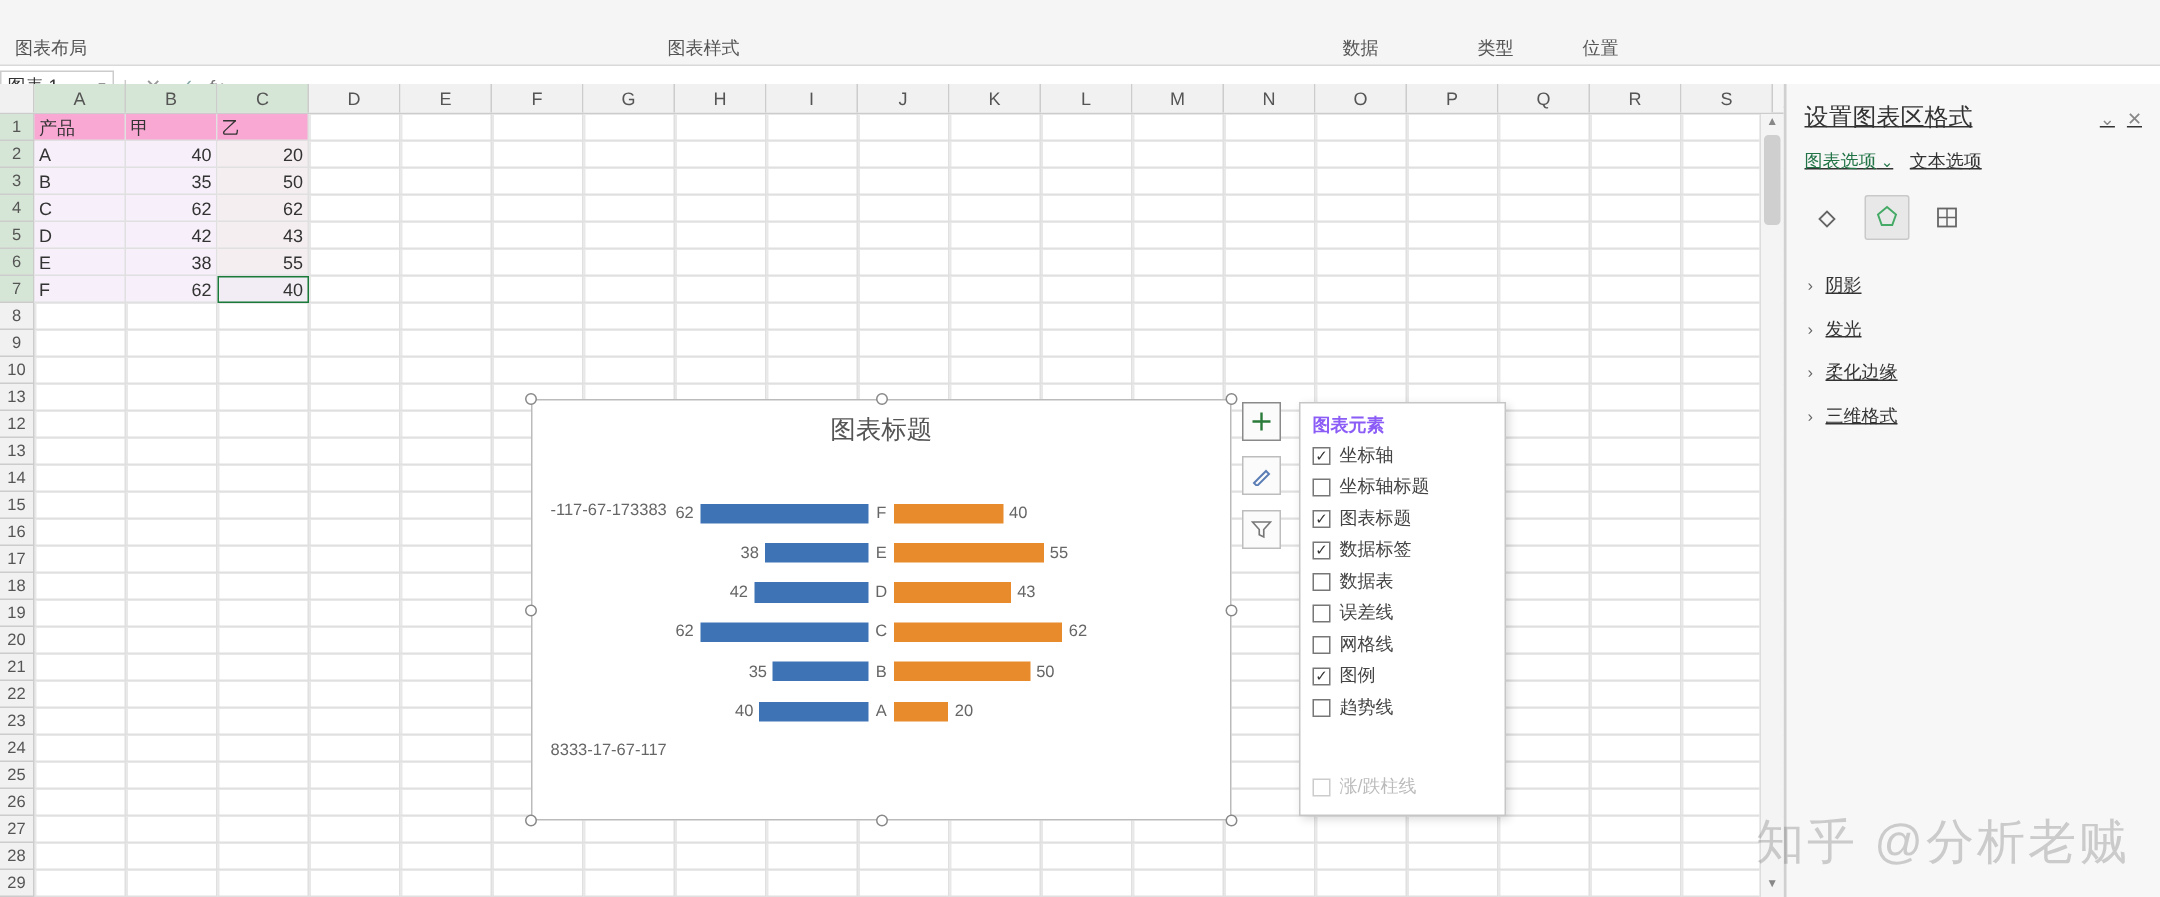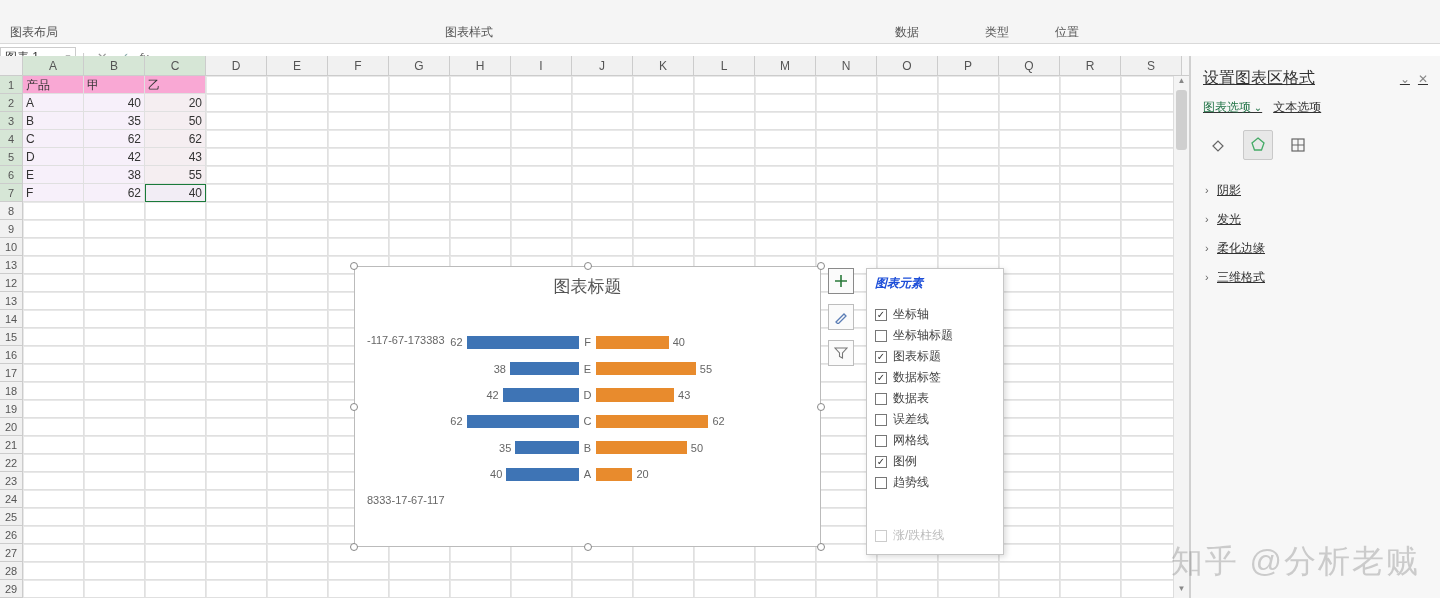--- a/index.html
+++ b/index.html
@@ -67,21 +67,21 @@
 .legend { position: absolute; bottom: 6px; left: 0; right: 0; text-align: center; font-size: 11px; color: #555; }
 .legend .sw { display: inline-block; width: 9px; height: 9px; vertical-align: middle; margin: 0 3px 0 8px; }
 
 
 .chart-actions { position: absolute; left: 828px; top: 212px; display: flex; flex-direction: column; gap: 10px; }
 .cact { width: 26px; height: 26px; border: 1px solid #bdbdbd; background: #fbfbfb; display: flex; align-items: center; justify-content: center; color: #2a7a3a; font-size: 16px; }
 .cact.sel { border-color: #8a8a8a; }
 
 
 .popup { position: absolute; left: 866px; top: 212px; width: 138px; border: 1px solid #c6c6c6; background: #fff; box-shadow: 2px 2px 6px rgba(0,0,0,.15); padding: 6px 8px 8px; }
-.popup h4 { font-size: 12px; color: #1d4ed8; font-weight: bold; margin-bottom: 12px; font-style: italic; }
+.popup h4 { font-size: 12px; color: #8b5cf6; font-weight: bold; margin-bottom: 1px; }
 .popup .opt { display: flex; align-items: center; gap: 6px; padding: 2px 0; font-size: 12px; color: #444; }
 .popup .opt.disabled { color: #bbb; margin-top: 32px; }
 .popup .cb { width: 12px; height: 12px; border: 1px solid #777; display: inline-flex; align-items: center; justify-content: center; font-size: 10px; color: #333; }
 .popup .opt.disabled .cb { border-color: #ccc; }
 
 
 .fmt { position: absolute; right: 0; top: 56px; width: 250px; bottom: 0; background: #f7f7f7; border-left: 1px solid #d0d0d0; padding: 12px; text-decoration: underline; }
 .fmt-title { display: flex; align-items: center; justify-content: space-between; }
 .fmt-title h3 { font-size: 16px; color: #333; font-weight: 500; }
 .fmt-title .arrs { display: flex; gap: 8px; color: #888; font-size: 12px; }

